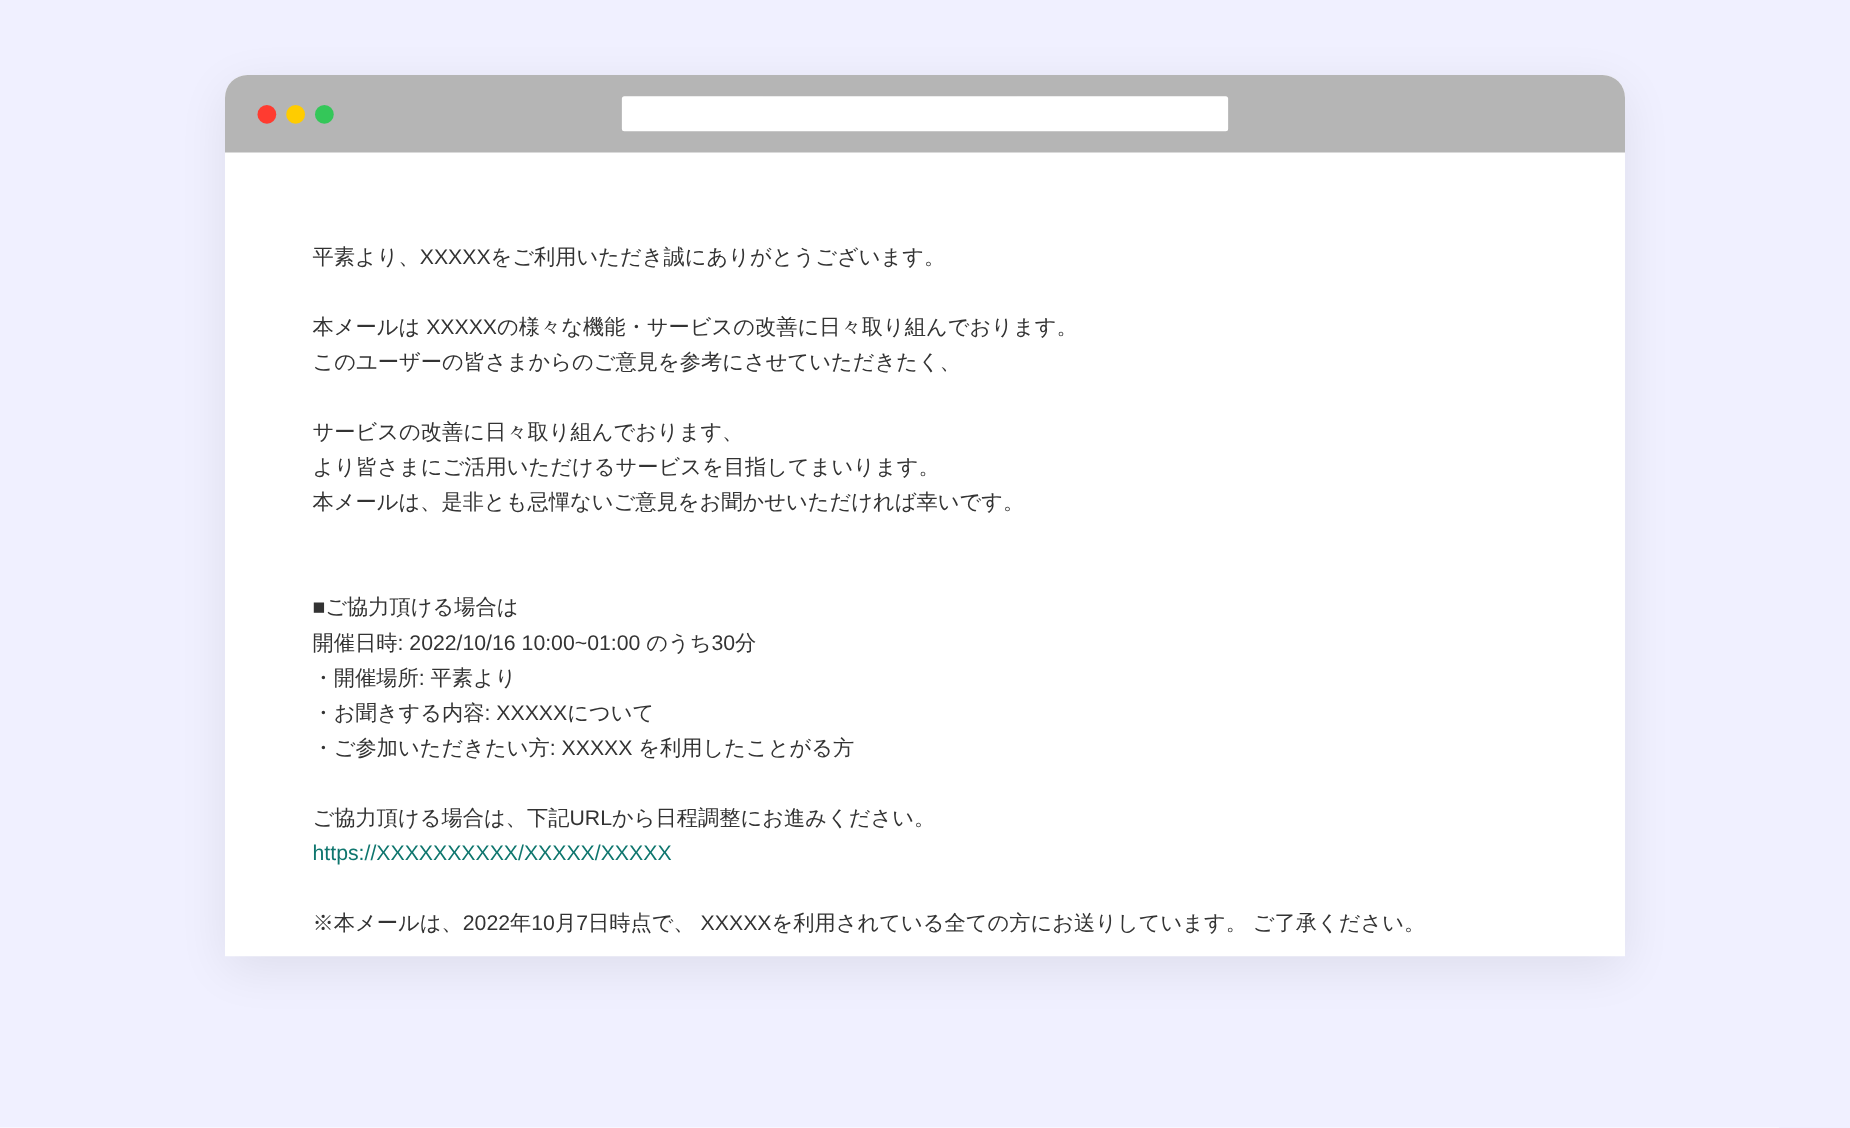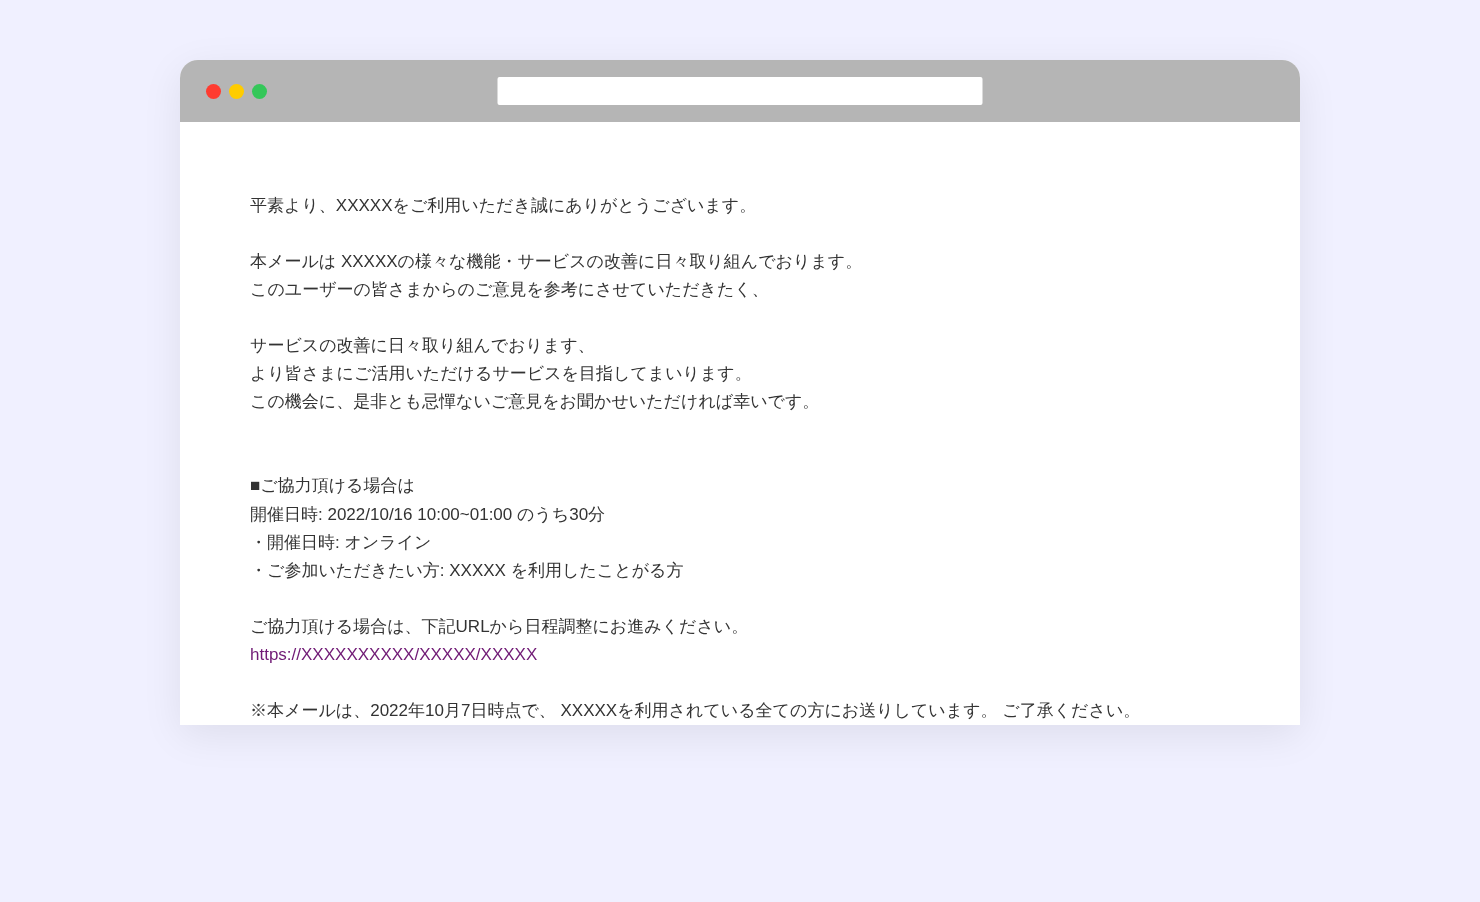--- a/index.html
+++ b/index.html
@@ -46,33 +46,33 @@
     .address-bar {
       position: absolute;
       left: 50%;
       transform: translateX(-50%);
       width: 485px;
       height: 28px;
       background: #fff;
       border-radius: 2px;
     }
     .content {
-      padding: 70px 70px 0 70px;
+      padding: 70px 70px 12px 70px;
       color: #333;
       font-size: 17px;
       line-height: 1.65;
     }
     .content p {
       min-height: 1.65em;
     }
     .spacer {
       height: 1.65em;
     }
     .link {
-      color: #701a75;
+      color: #0f766e;
       text-decoration: none;
     }
   </style>
 </head>
 <body>
 
 <div class="window">
   <div class="title-bar">
     <div class="traffic-lights">
       <div class="dot dot-red"></div>
@@ -85,28 +85,29 @@
   <div class="content">
     <p>平素より、XXXXXをご利用いただき誠にありがとうございます。</p>
     <div class="spacer"></div>
 
     <p>本メールは XXXXXの様々な機能・サービスの改善に日々取り組んでおります。</p>
     <p>このユーザーの皆さまからのご意見を参考にさせていただきたく、</p>
     <div class="spacer"></div>
 
     <p>サービスの改善に日々取り組んでおります、</p>
     <p>より皆さまにご活用いただけるサービスを目指してまいります。</p>
-    <p>この機会に、是非とも忌憚ないご意見をお聞かせいただければ幸いです。</p>
+    <p>本メールは、是非とも忌憚ないご意見をお聞かせいただければ幸いです。</p>
     <div class="spacer"></div>
 
     <div class="spacer"></div>
 
     <p>■ご協力頂ける場合は</p>
     <p>開催日時: 2022/10/16 10:00~01:00 のうち30分</p>
-    <p>・開催日時: オンライン</p>
+    <p>・開催場所: 平素より</p>
+    <p>・お聞きする内容: XXXXXについて</p>
     <p>・ご参加いただきたい方: XXXXX を利用したことがる方</p>
     <div class="spacer"></div>
 
     <p>ご協力頂ける場合は、下記URLから日程調整にお進みください。</p>
     <p><a class="link">https://XXXXXXXXXX/XXXXX/XXXXX</a></p>
     <div class="spacer"></div>
 
     <p>※本メールは、2022年10月7日時点で、 XXXXXを利用されている全ての方にお送りしています。 ご了承ください。</p>
   </div>
 </div>

